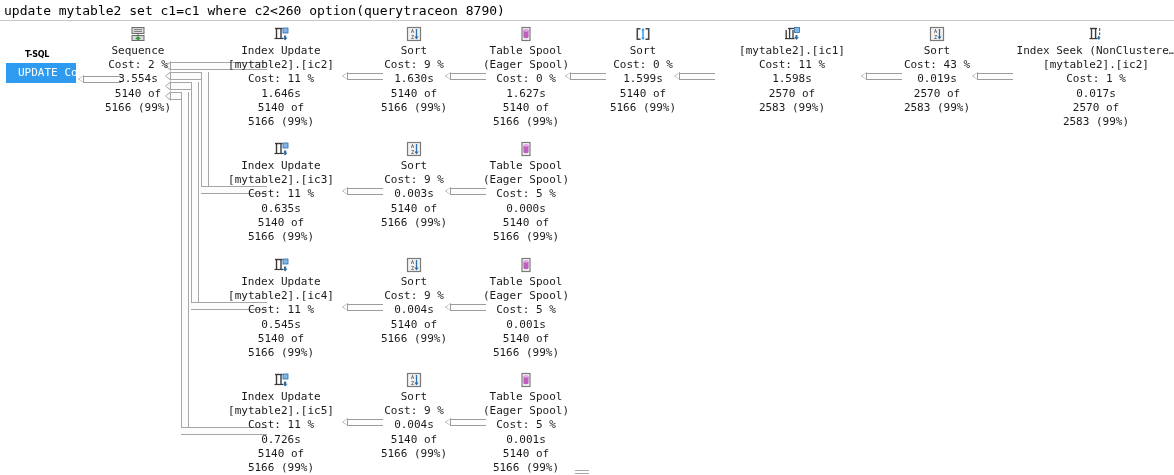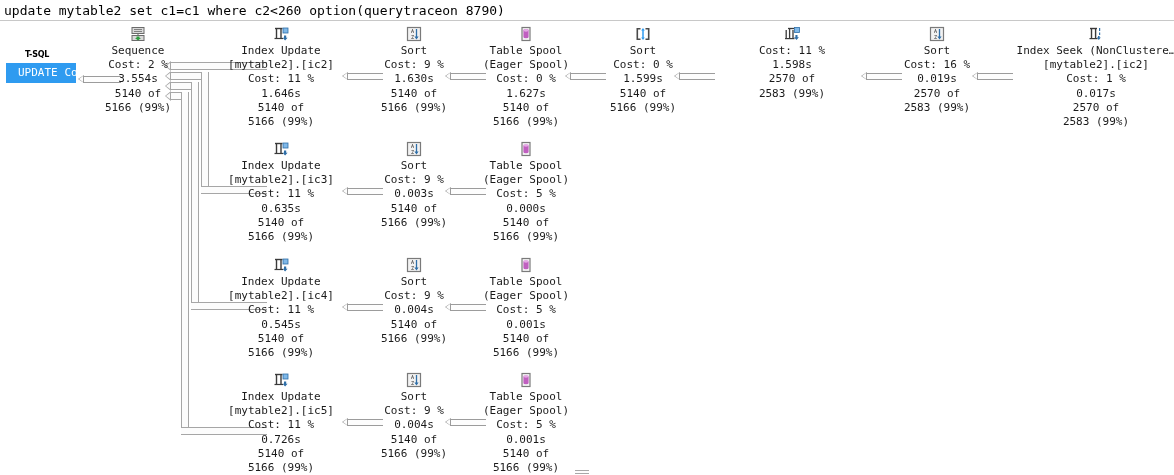--- a/index.html
+++ b/index.html
@@ -374,38 +374,39 @@
       <svg class="ic" viewBox="0 0 18 18">
         <line x1="3.2" y1="5" x2="3.2" y2="14" stroke="#3a3a3a" stroke-width="1.3"></line>
         <line x1="6.6" y1="3" x2="6.6" y2="14" stroke="#3a3a3a" stroke-width="1.3"></line>
         <line x1="10" y1="5" x2="10" y2="14" stroke="#3a3a3a" stroke-width="1.3"></line>
         <line x1="5" y1="3.5" x2="11" y2="3.5" stroke="#3a3a3a" stroke-width="1.3"></line>
         <line x1="2" y1="13.6" x2="11.5" y2="13.6" stroke="#3a3a3a" stroke-width="1.2"></line>
         <rect x="11.5" y="2.5" width="5" height="5" fill="#7fb8e8" stroke="#2f6fa8" stroke-width="0.8"></rect>
         <path d="M12.4 10 l2.1 0 l0 2.3 l1.4 0 l-2.4 2.6 l-2.5 -2.6 l1.4 0 z" fill="#2f6fa8"></path>
       </svg>
     </span>
+    <span class="sub">[mytable2].[ic1]</span>
     <span class="cost">Cost: 11 %</span>
     <span class="time">1.598s</span>
     <span class="rows1">2570 of</span>
     <span class="rows2">2583 (99%)</span>
   </div>
 
   <div class="node" style="left:896px; top:25px; width:82px;">
     <span class="node-icon">
       <svg class="ic" viewBox="0 0 18 18">
         <rect x="2.5" y="2.5" width="13" height="13" fill="#f2f2f2" stroke="#7a7a7a" stroke-width="1.2"></rect>
         <text x="6" y="8" font-size="5" fill="#222" font-family="monospace">A</text>
         <text x="6" y="13.5" font-size="5" fill="#222" font-family="monospace">Z</text>
         <line x1="11.5" y1="4" x2="11.5" y2="12.5" stroke="#2f6fa8" stroke-width="1.3"></line>
         <path d="M9.4 11.5 l2.1 3 l2.1 -3 z" fill="#2f6fa8"></path>
       </svg>
     </span>
     <span class="title">Sort</span>
-    <span class="cost">Cost: 16 %</span>
+    <span class="cost">Cost: 43 %</span>
     <span class="time">0.019s</span>
     <span class="rows1">2570 of</span>
     <span class="rows2">2583 (99%)</span>
   </div>
 
   <div class="node" style="left:1001px; top:25px; width:172px;margin-left:9px;">
     <span class="node-icon">
       <svg class="ic" viewBox="0 0 18 18">
         <line x1="4.5" y1="3" x2="4.5" y2="14" stroke="#3a3a3a" stroke-width="1.4"></line>
         <line x1="8.6" y1="3" x2="8.6" y2="14" stroke="#3a3a3a" stroke-width="1.4"></line>

